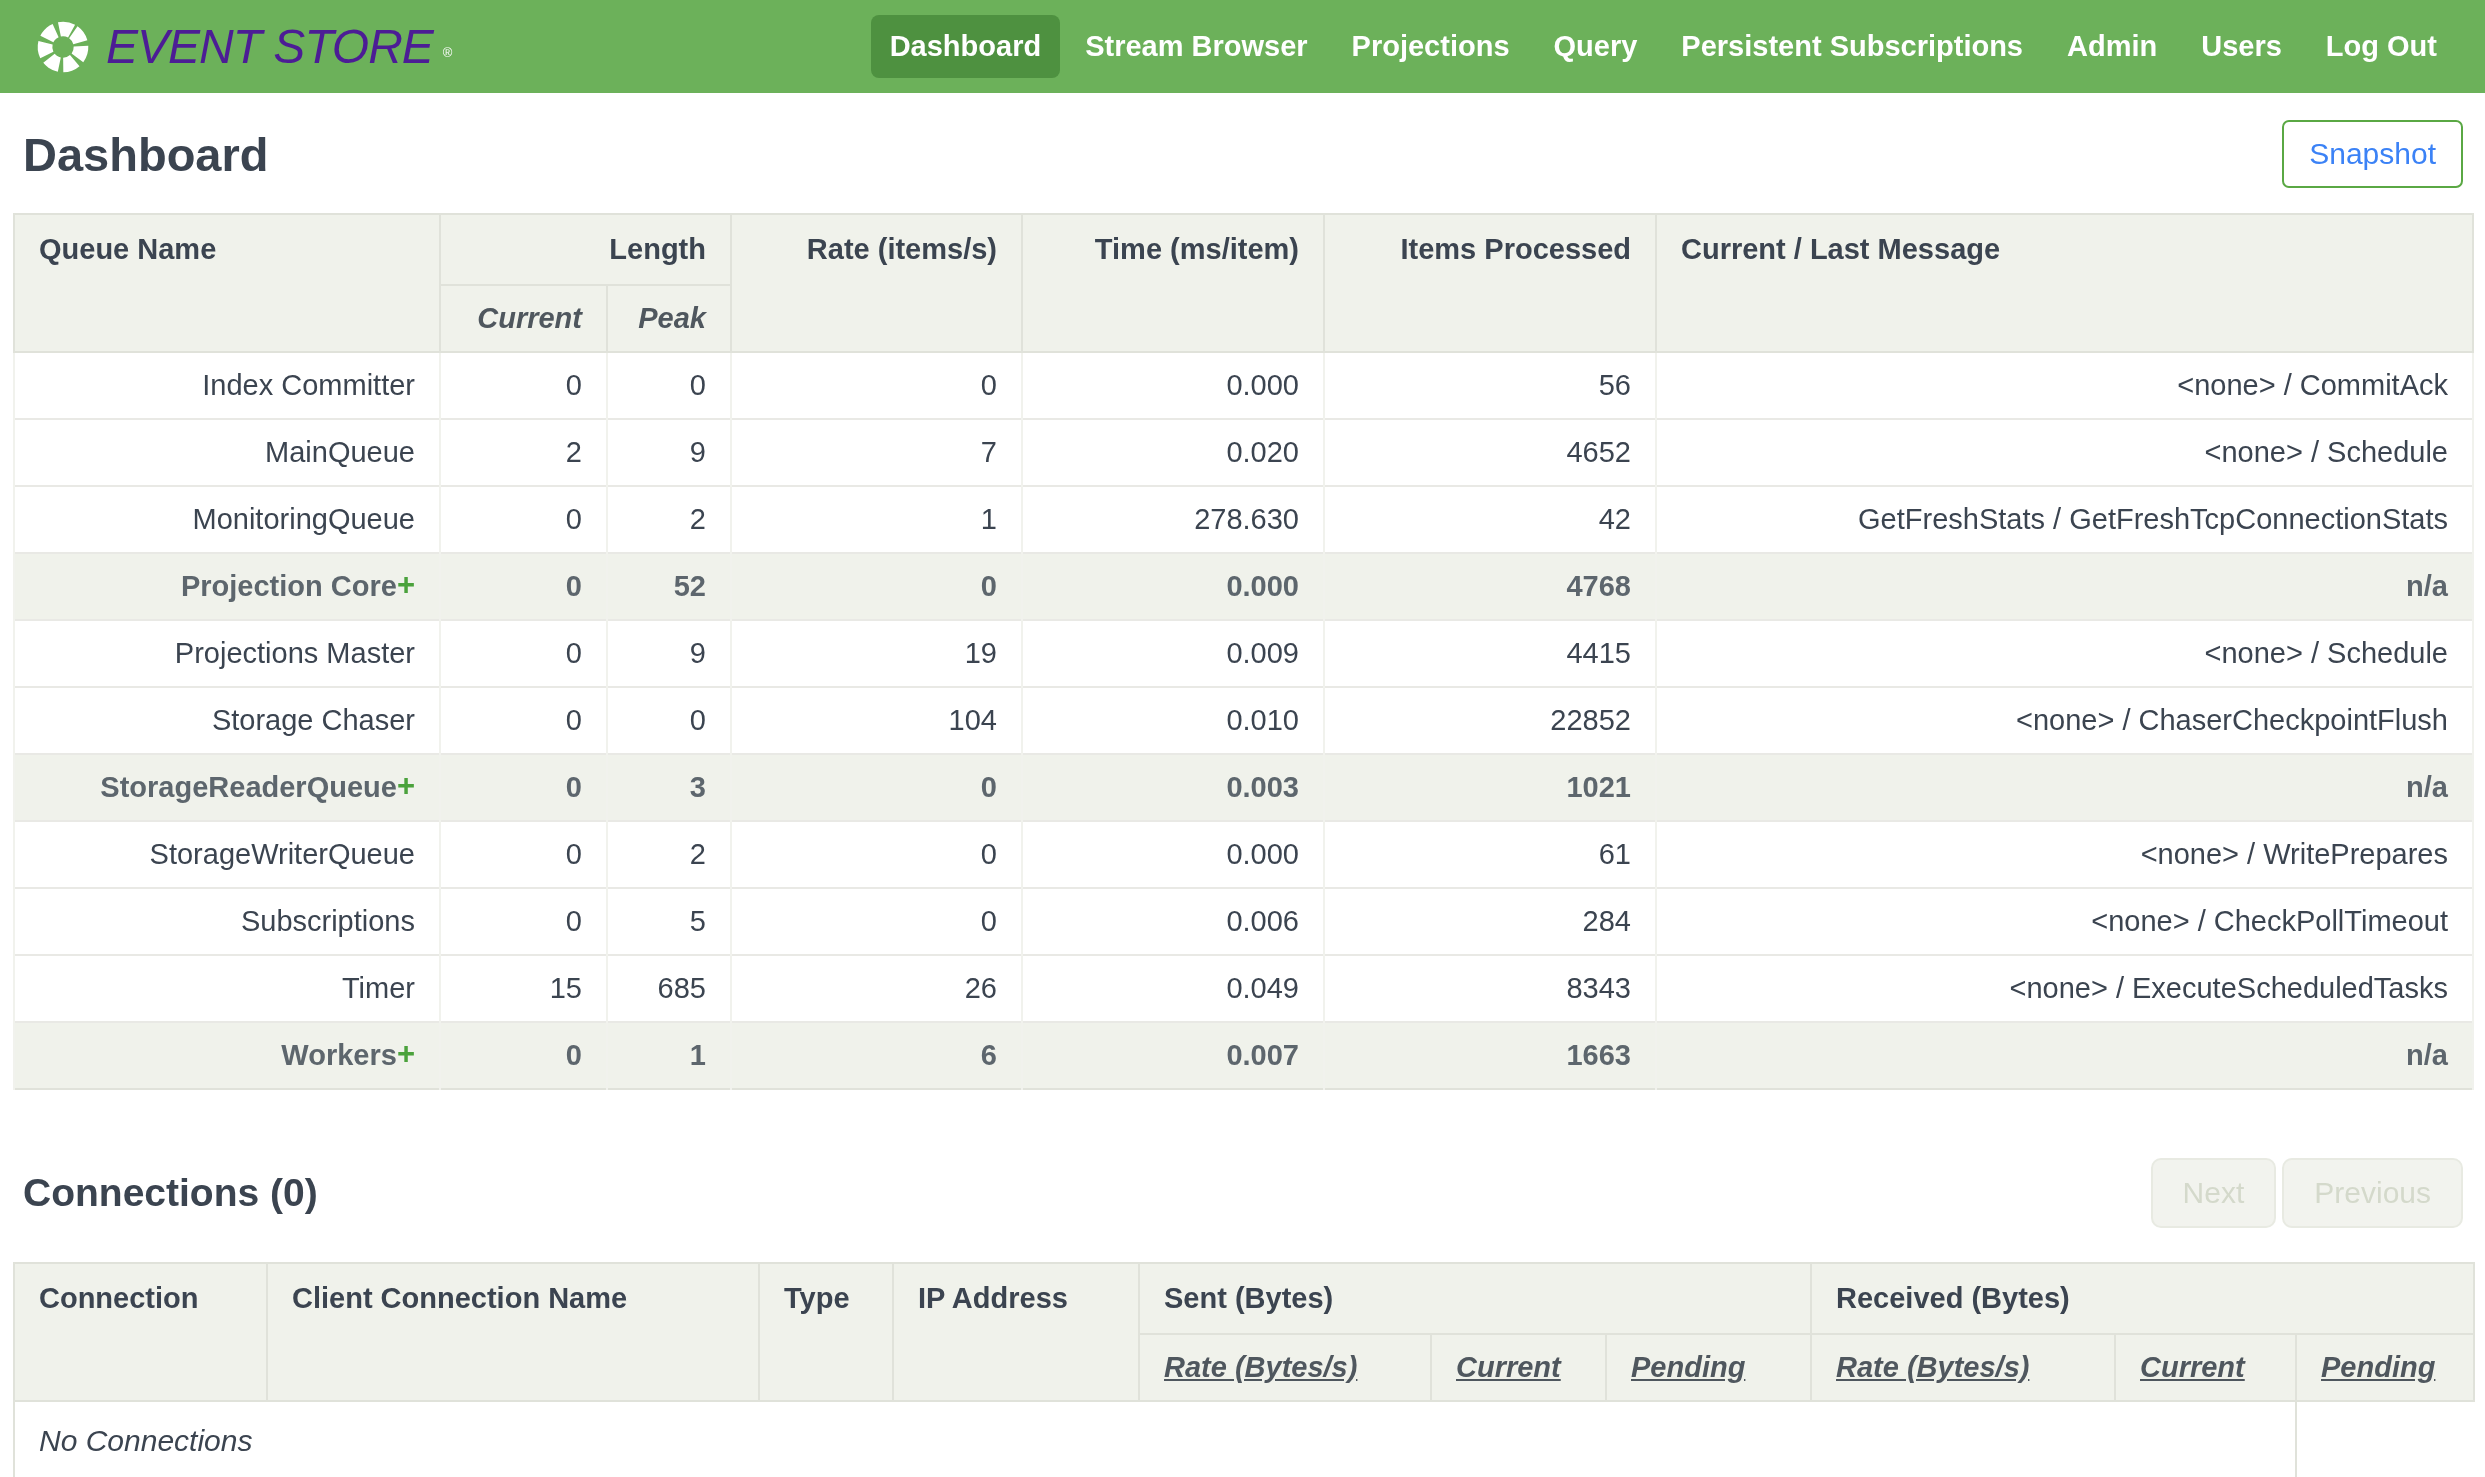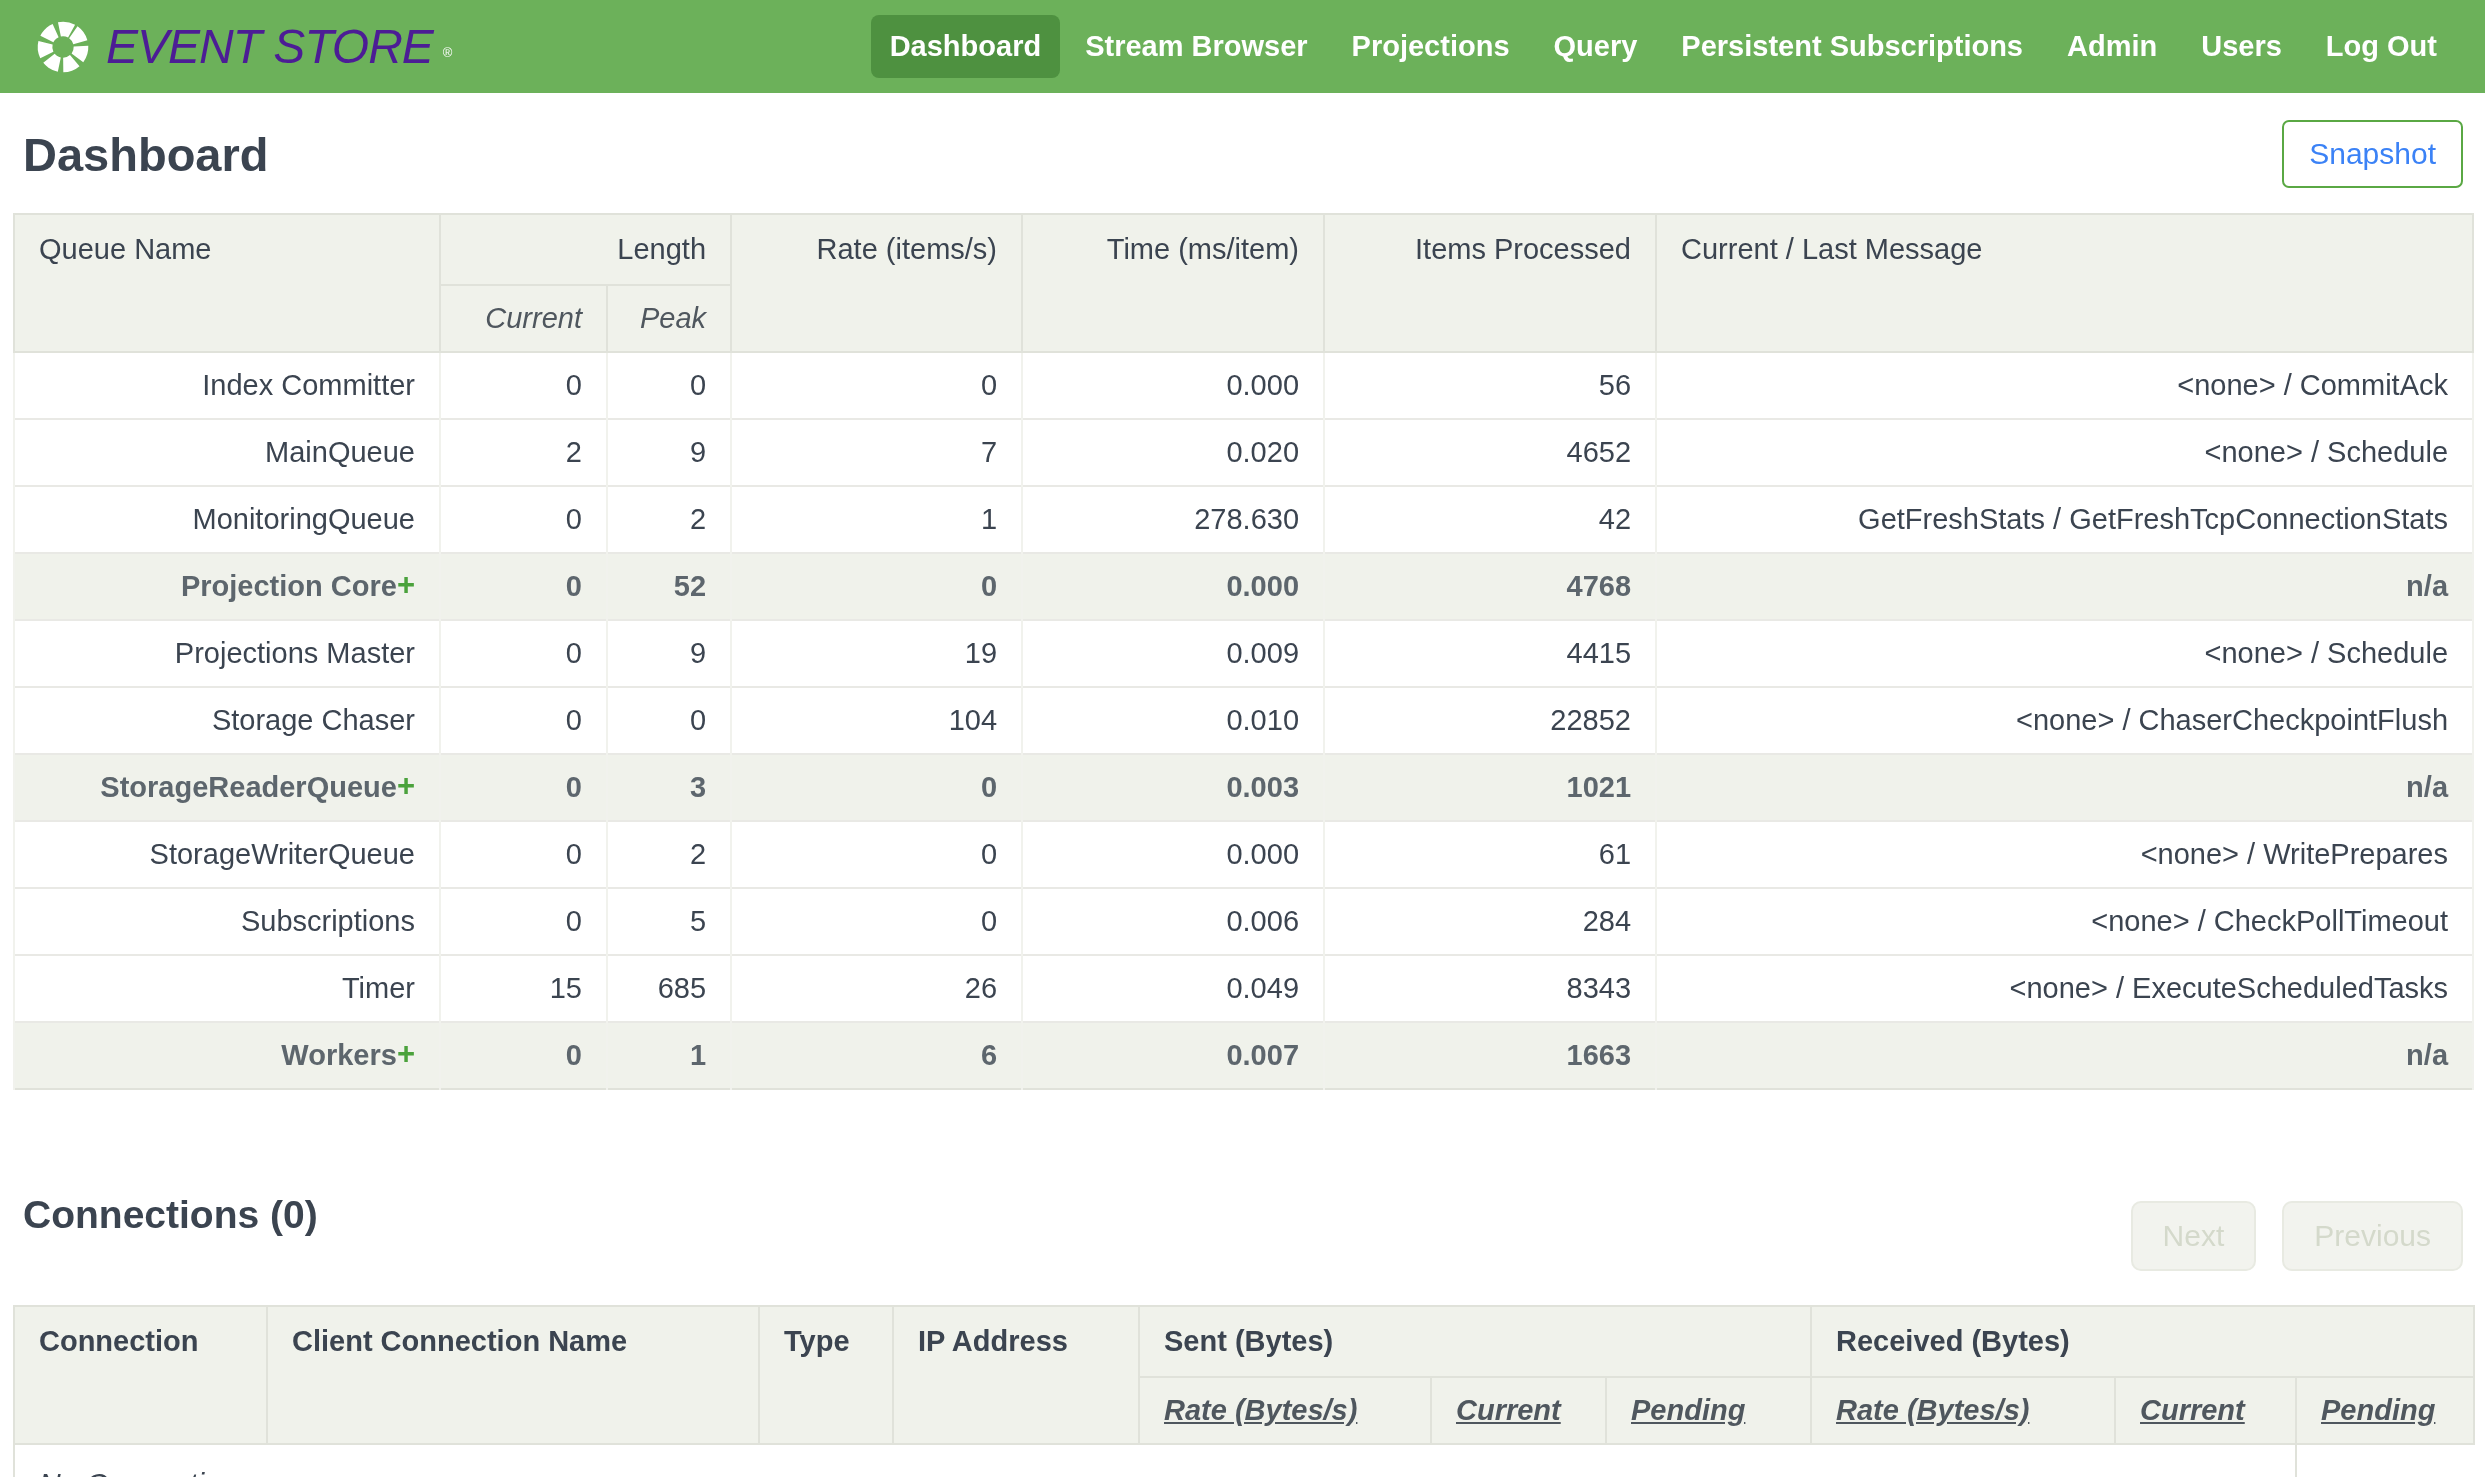--- a/index.html
+++ b/index.html
@@ -75,21 +75,21 @@
   table.queue {
     width: 2460px;
     table-layout: fixed;
     border-collapse: collapse;
     border: 2px solid #e0e2da;
   }
   table.queue thead th {
     background: #f0f2eb;
     border: 2px solid #e0e2da;
     font-size: 29px;
-    font-weight: normal;
+    font-weight: bold;
     color: #3b4450;
     text-align: right;
     vertical-align: top;
     padding: 18px 24px;
   }
   table.queue thead th.al { text-align: left; }
   table.queue thead th.sub {
     font-style: italic;
     color: #4f575e;
     vertical-align: middle;
@@ -121,21 +121,21 @@
   }
 
   
   .conn-head {
     display: flex;
     align-items: center;
     justify-content: space-between;
     margin: 68px 10px 34px 10px;
   }
   .conn-head h2 { font-size: 39px; font-weight: bold; color: #3b4450; }
-  .pager { display: flex; gap: 26px; margin-top: 43px; }
+  .pager { display: flex; gap: 6px; }
   .pager button {
     font-family: "Liberation Sans", sans-serif;
     font-size: 30px;
     color: #d4d9cb;
     background: #f2f3ee;
     border: 2px solid #e8eae2;
     border-radius: 10px;
     padding: 16px 30px;
     cursor: default;
   }

